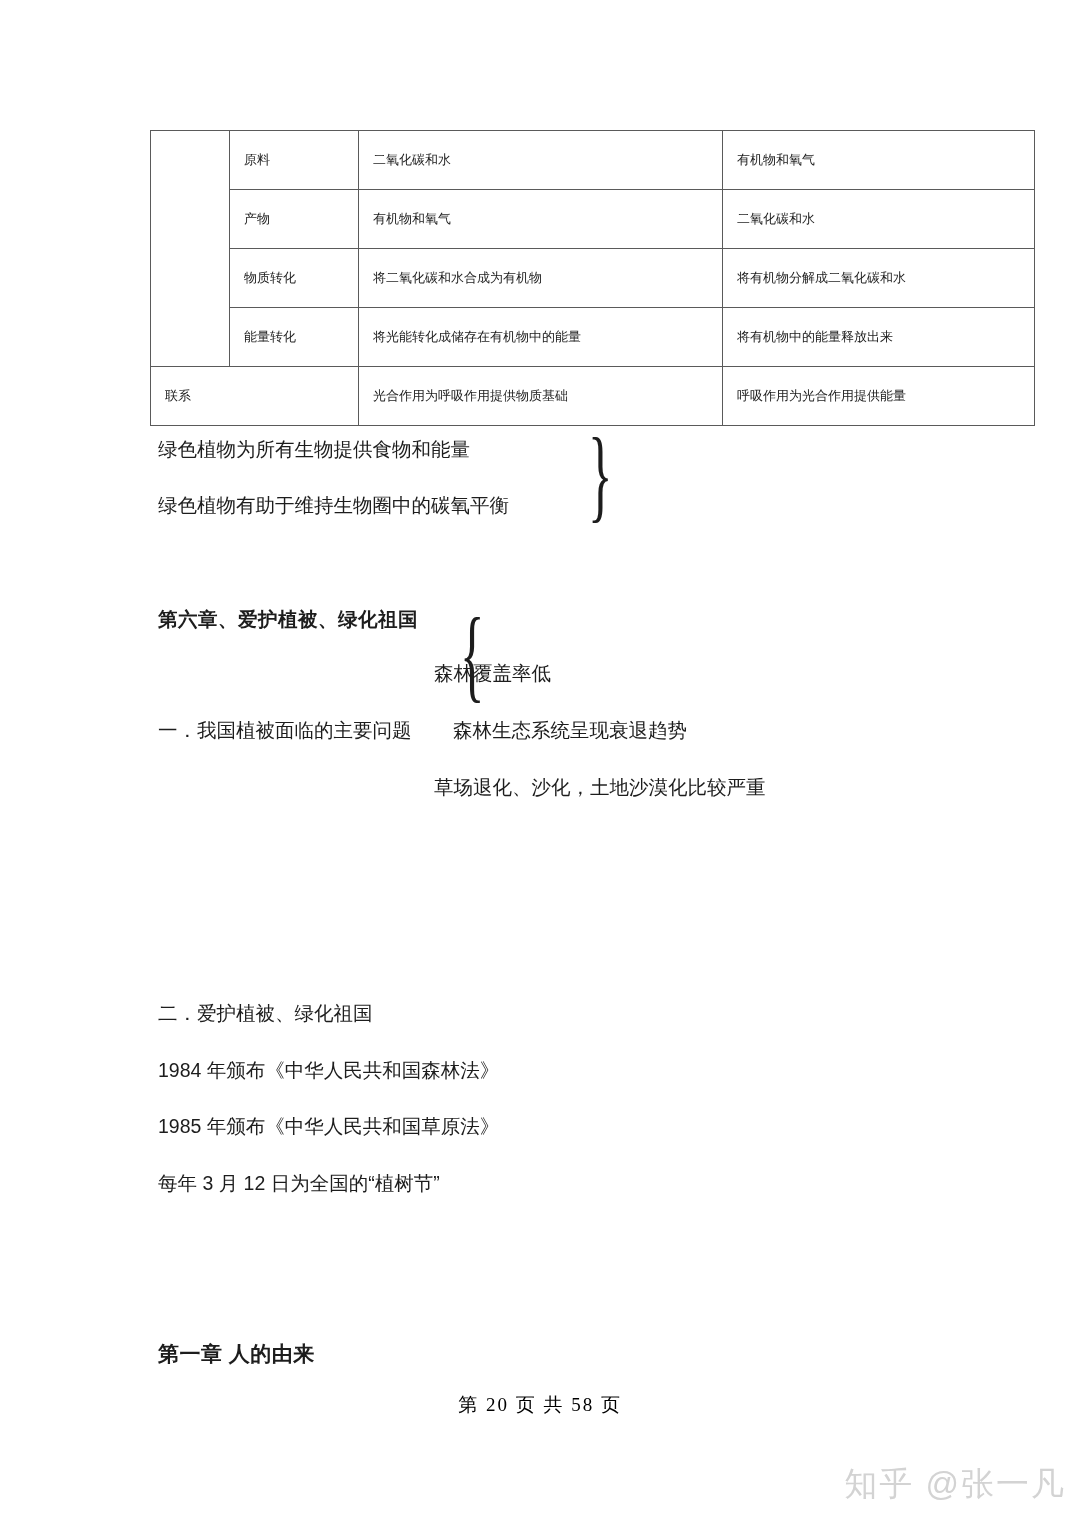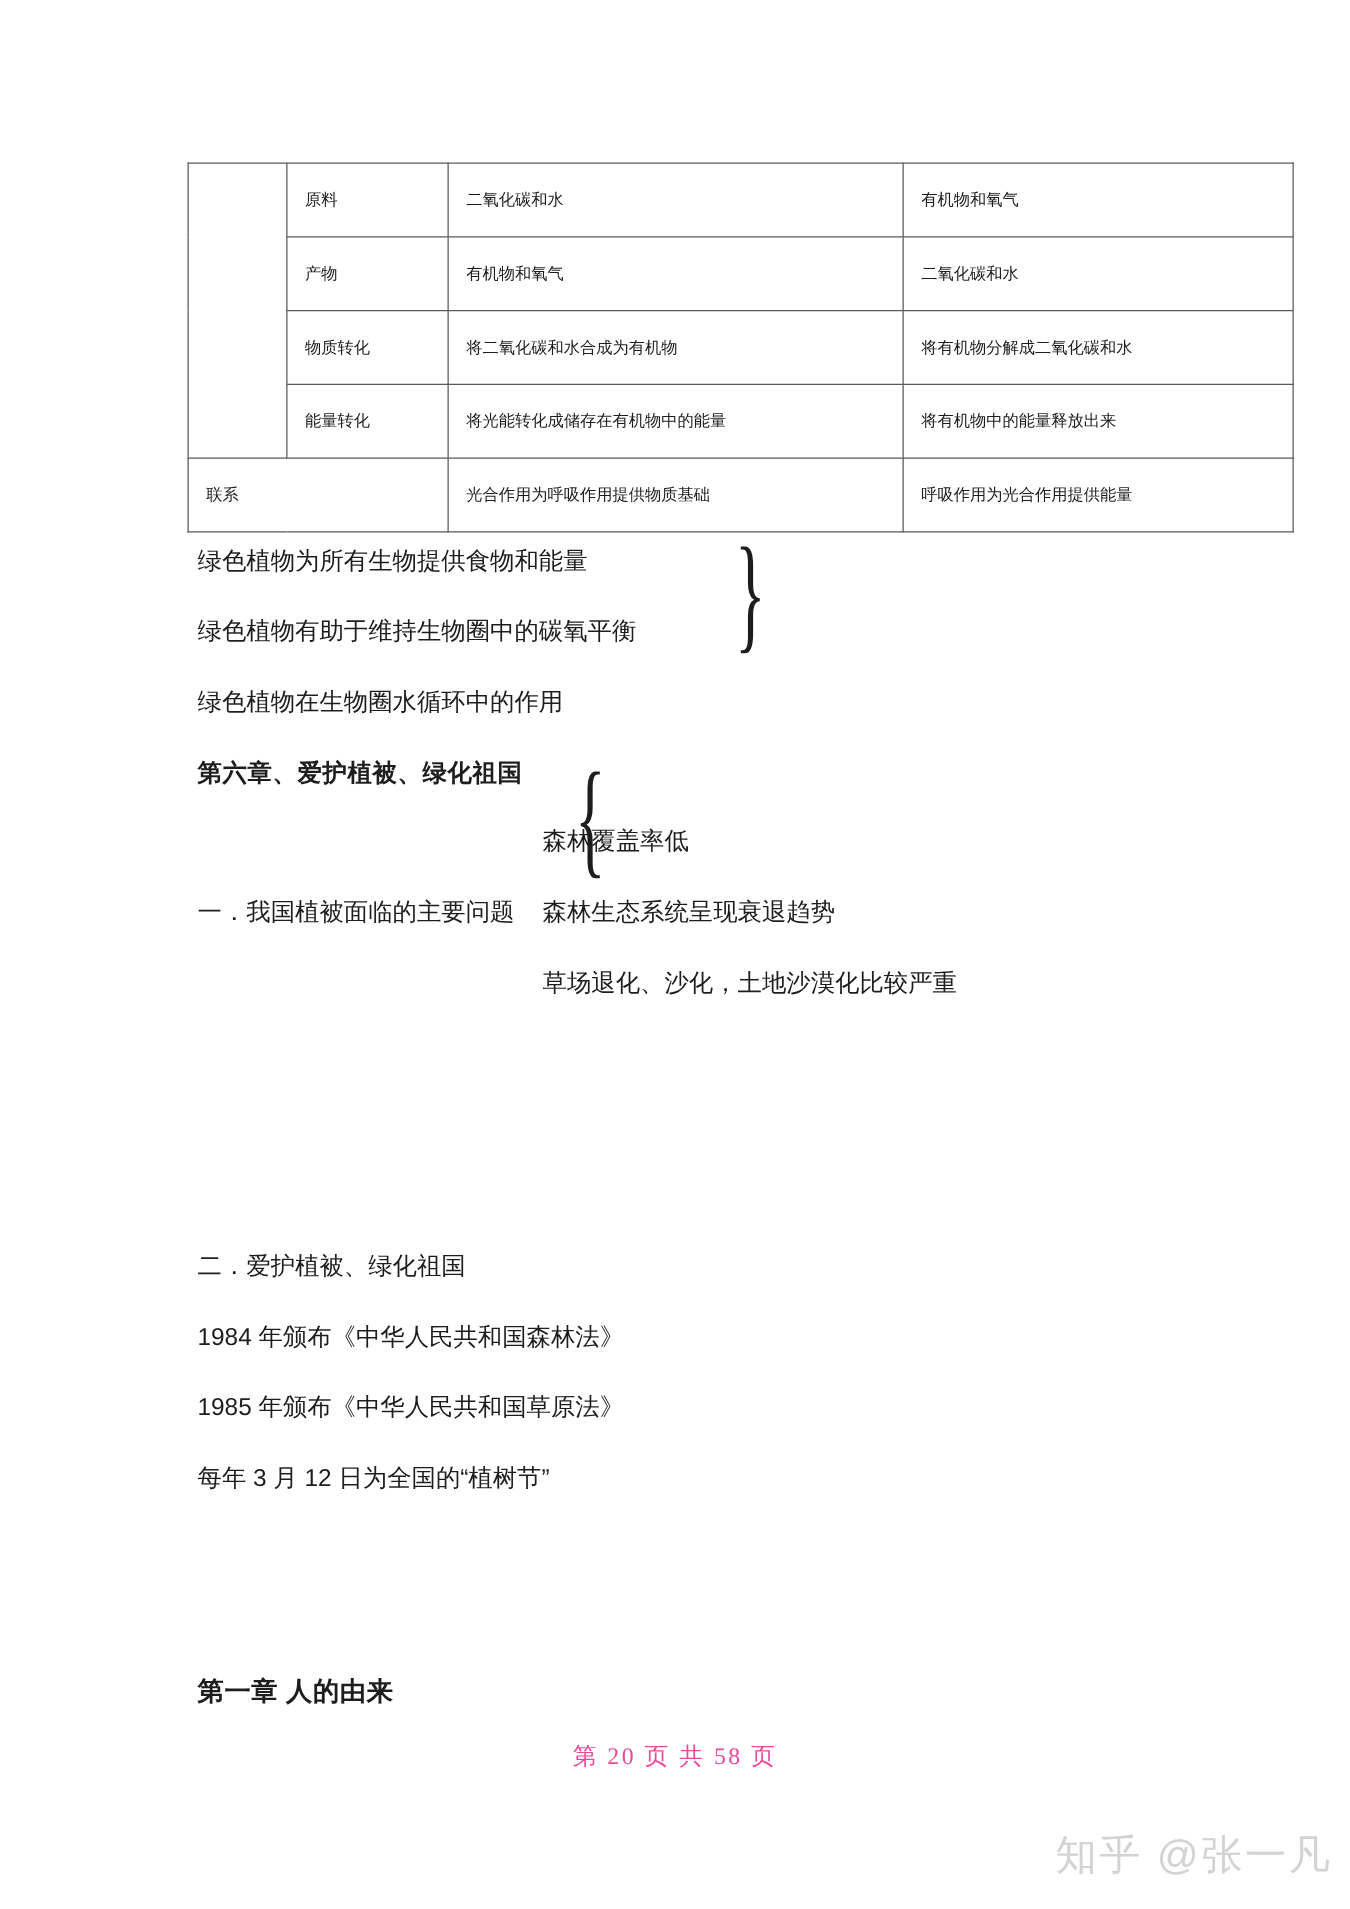--- a/index.html
+++ b/index.html
@@ -81,21 +81,21 @@
 
   
   #page-footer {
     position: absolute;
     left: 0;
     top: 1392px;
     width: 1080px;
     text-align: center;
     font-size: 19px;
     letter-spacing: 2px;
-    color: #ec4899;
+    color: #000000;
     font-family: "Liberation Serif", "DejaVu Serif", serif;
   }
 
   
   #watermark {
     position: absolute;
     right: 14px;
     top: 1462px;
     font-size: 33px;
     letter-spacing: 2px;
@@ -135,32 +135,31 @@
       <tr>
         <td colspan="2">联系</td>
         <td class="col-mid">光合作用为呼吸作用提供物质基础</td>
         <td class="col-right">呼吸作用为光合作用提供能量</td>
       </tr>
     </tbody>
   </table>
 
   <div class="tline" style="left:158px; top:438px;">绿色植物为所有生物提供食物和能量</div>
   <div class="tline" style="left:158px; top:494px;">绿色植物有助于维持生物圈中的碳氧平衡</div>
-  <div class="tline" style="left:158px; top:551px;">绿色植物在生物圈水循环中的作用</div>
 
   <div class="brace" style="left:588px; top:423px; font-size:60px; transform:scale(0.85,1.72);">}</div>
 
   <div class="tline bold" style="left:158px; top:608px;">第六章、爱护植被、绿化祖国</div>
 
   <div class="brace" style="left:460px; top:603px; font-size:60px; transform:scale(0.85,1.72);">{</div>
 
   <div class="tline" style="left:434px; top:662px;">森林覆盖率低</div>
 
   <div class="tline" style="left:158px; top:719px;">一．我国植被面临的主要问题</div>
-  <div class="tline" style="left:434px; top:719px;text-align:center;">森林生态系统呈现衰退趋势</div>
+  <div class="tline" style="left:453px; top:719px;text-align:center;">森林生态系统呈现衰退趋势</div>
   <div class="tline" style="left:434px; top:776px;">草场退化、沙化，土地沙漠化比较严重</div>
 
   <div class="tline" style="left:158px; top:1002px;">二．爱护植被、绿化祖国</div>
   <div class="tline" style="left:158px; top:1059px;">1984 年颁布《中华人民共和国森林法》</div>
   <div class="tline" style="left:158px; top:1115px;">1985 年颁布《中华人民共和国草原法》</div>
   <div class="tline" style="left:158px; top:1172px;">每年 3 月 12 日为全国的“植树节”</div>
 
 
   <div class="tline bold" style="left:158px; top:1341px; font-size:21px;">第一章 人的由来</div>
 

